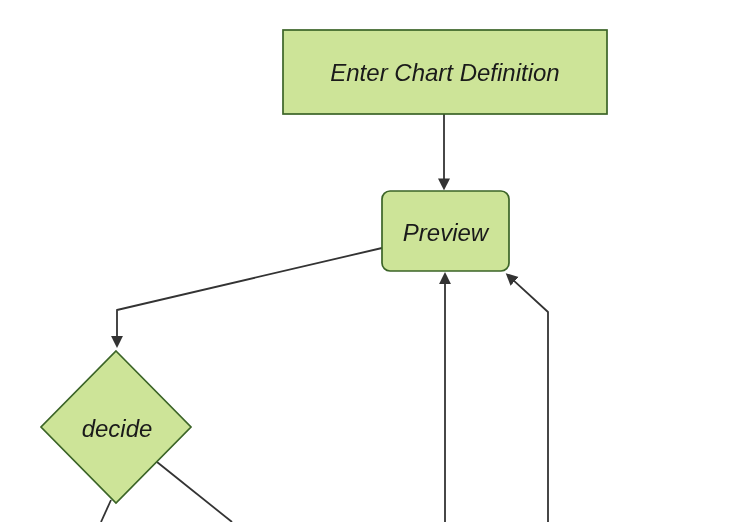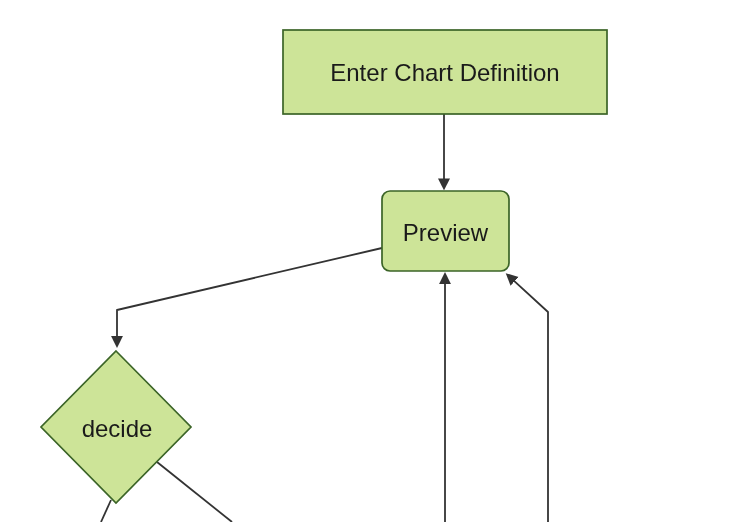--- a/index.html
+++ b/index.html
@@ -6,20 +6,21 @@
     margin: 0;
     padding: 0;
     width: 740px;
     height: 522px;
     background: #ffffff;
     overflow: hidden;
   }
   .canvas-wrap {
     width: 740px;
     height: 522px;
+    font-style: italic;
   }
   svg {
     display: block;
   }
   .edge {
     fill: none;
     stroke-width: 1.8;
     stroke-linejoin: round;
   }
   .node-shape {

